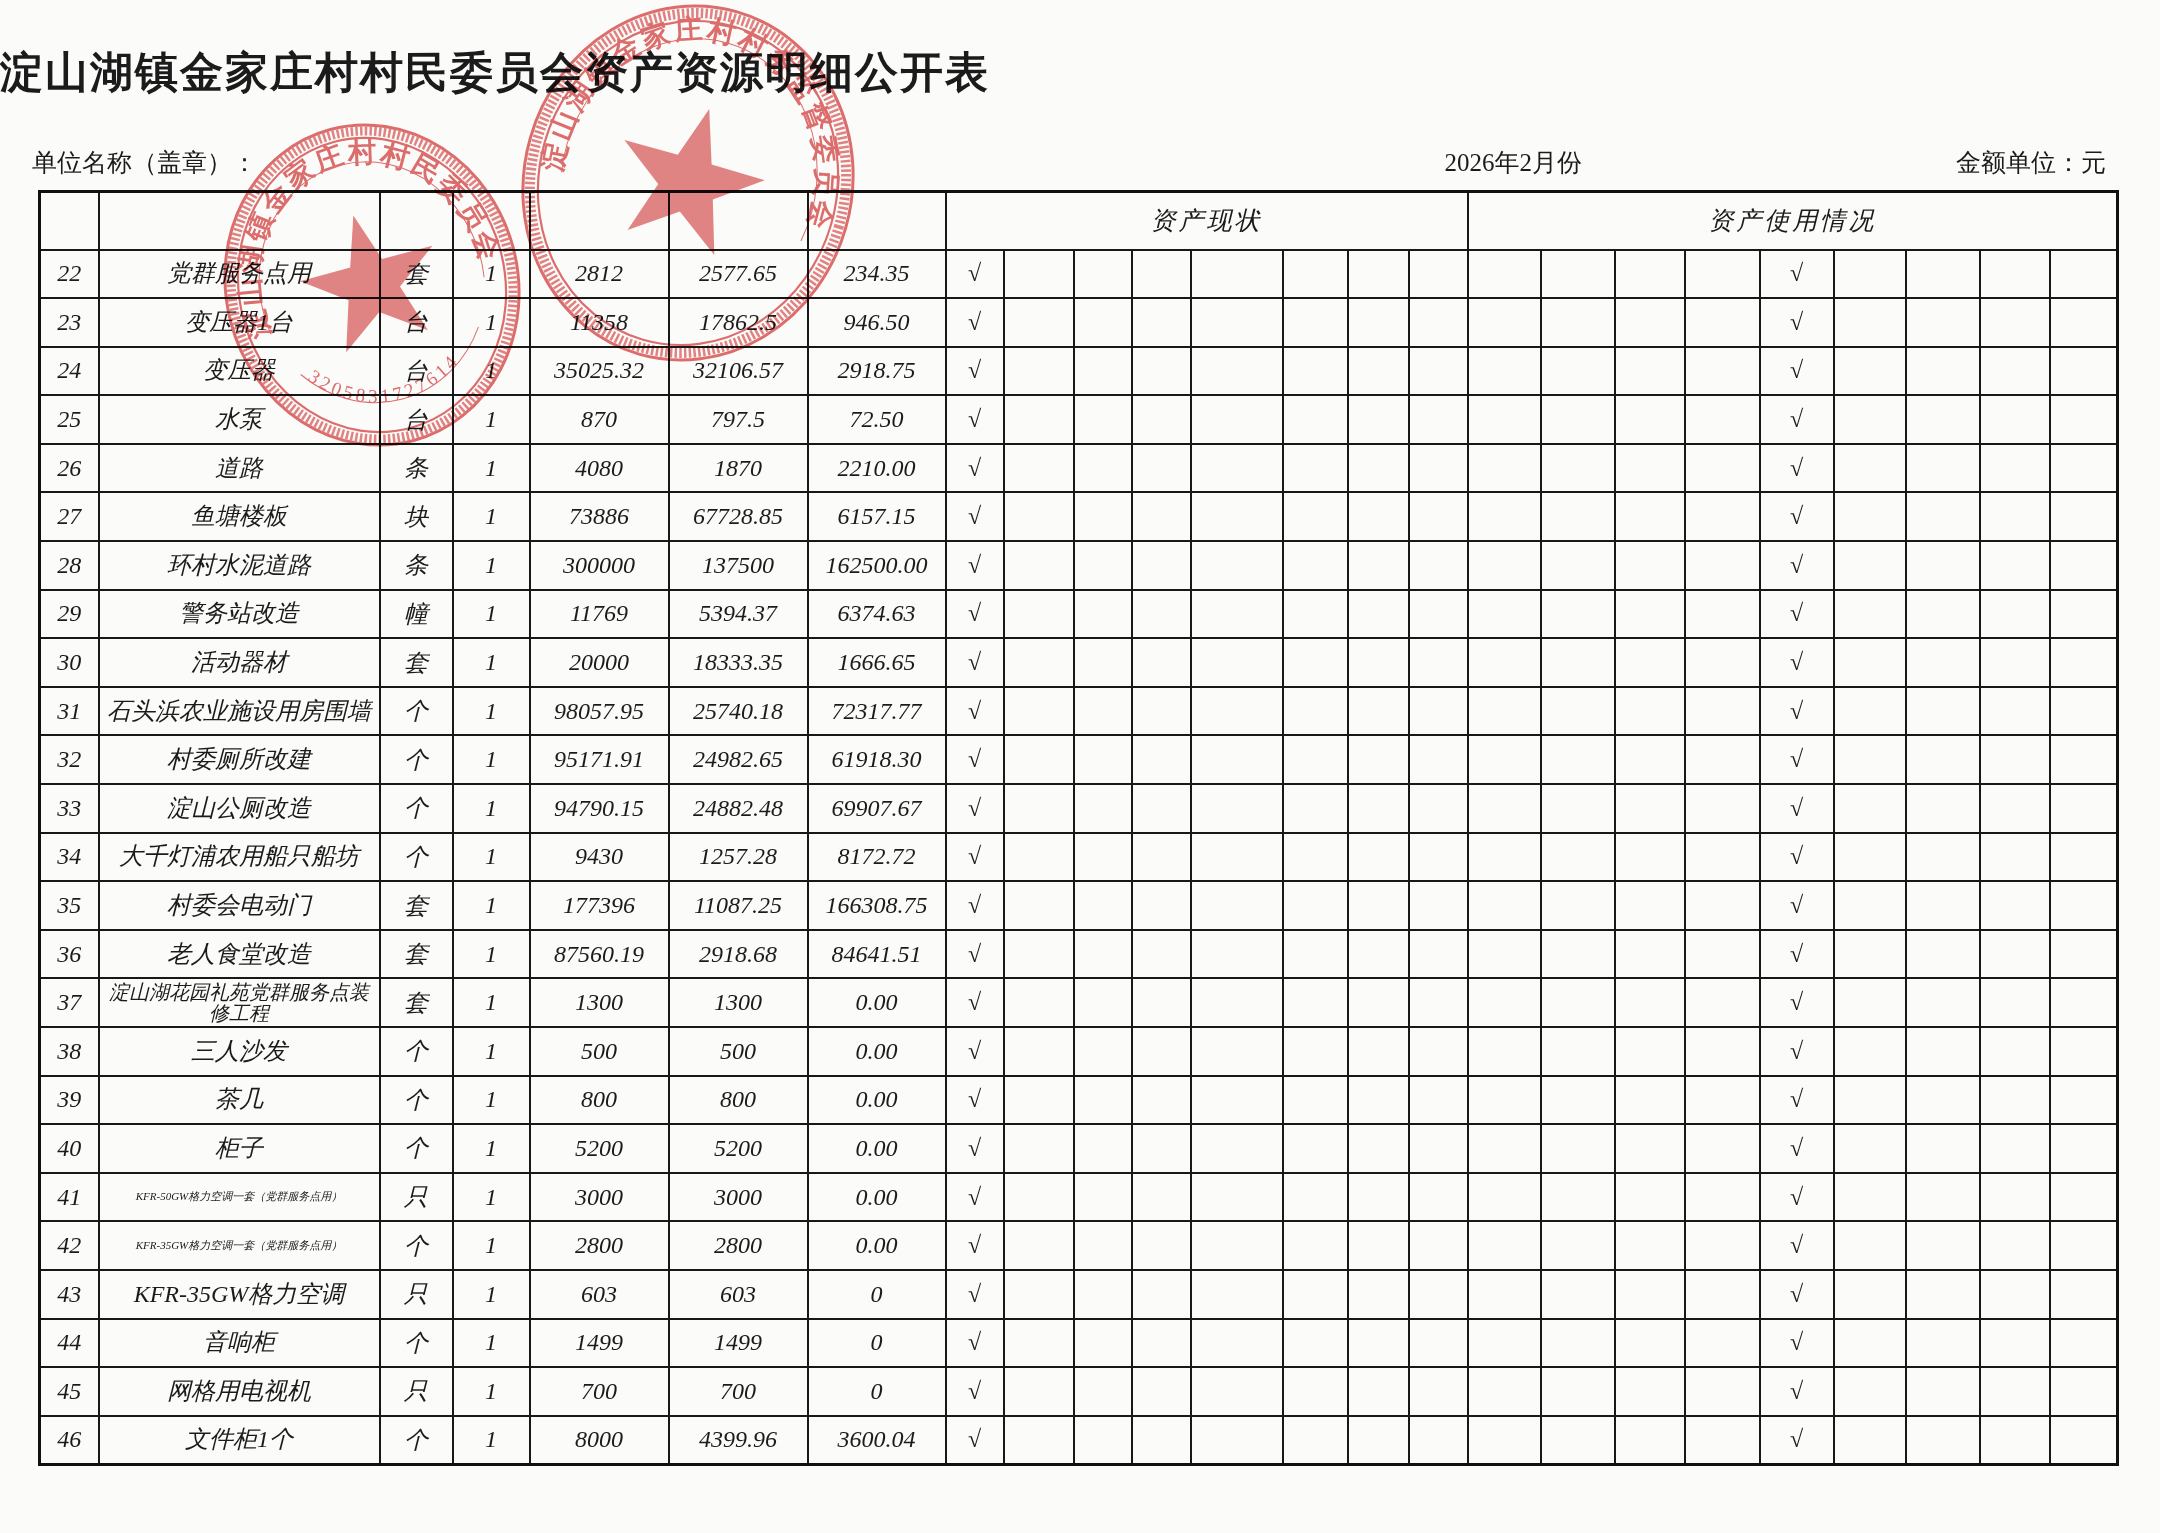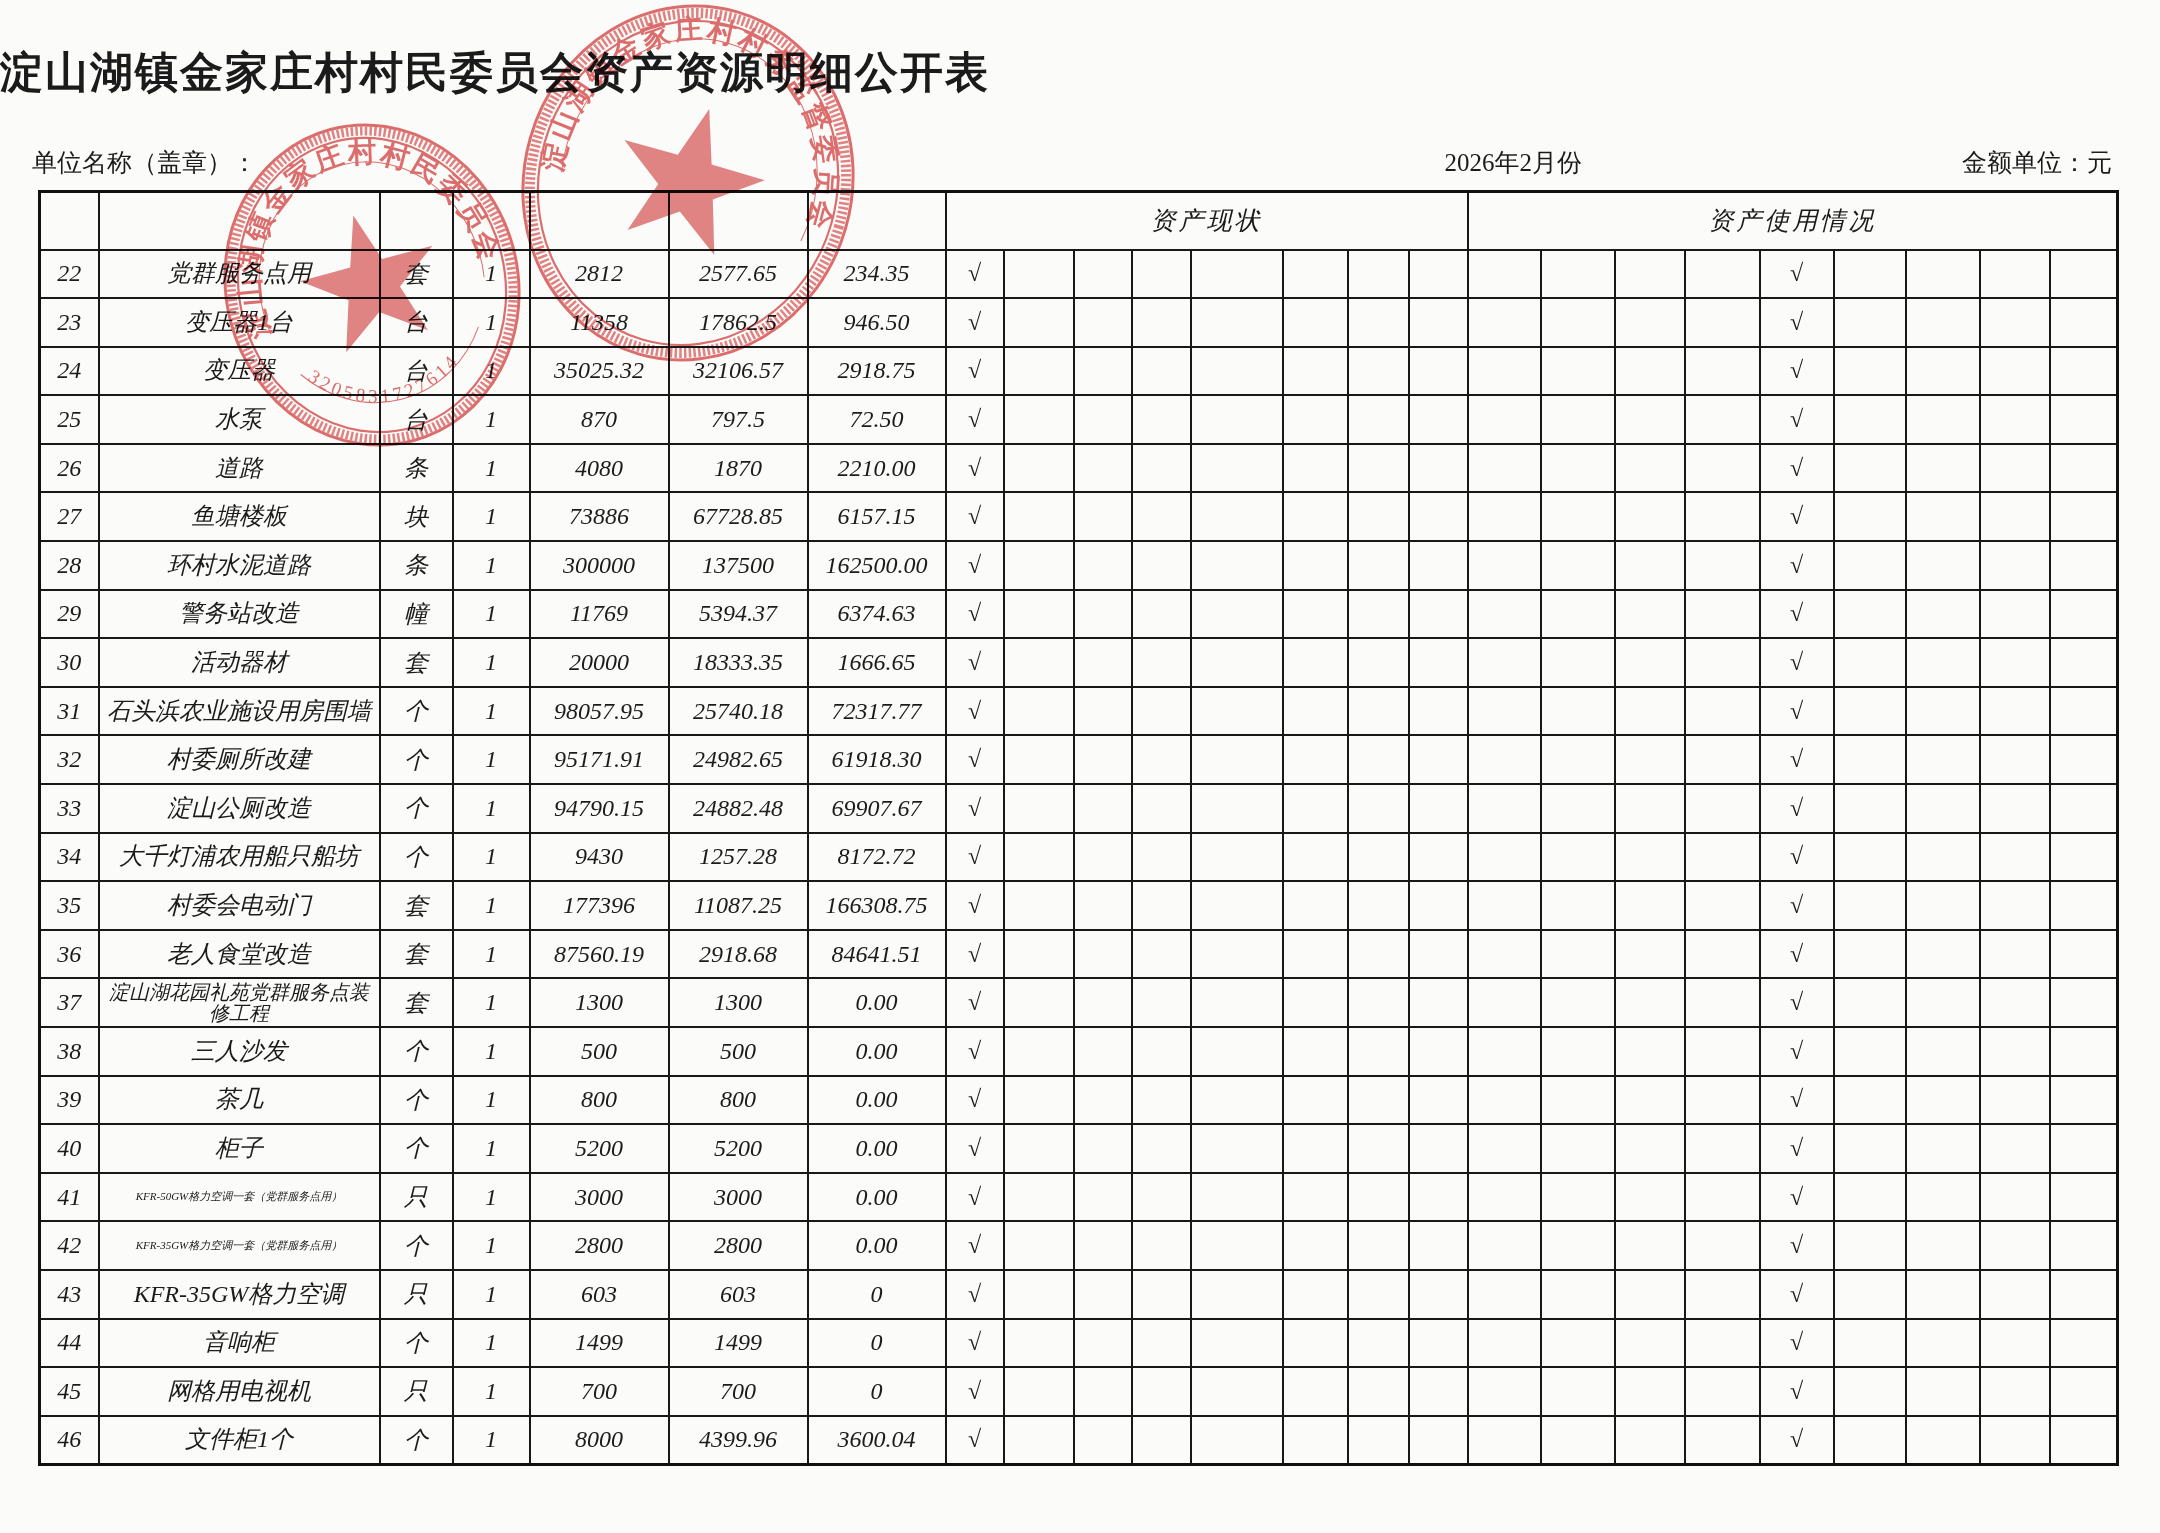--- a/index.html
+++ b/index.html
@@ -9,21 +9,21 @@
     font-family:"Liberation Serif","DejaVu Serif",serif;
     color:#1b1b1b;
   }
   .page-title{
     position:absolute;left:0;top:44px;width:2104px;
     text-align:left;font-size:43px;font-weight:bold;letter-spacing:2px;
   }
   .subhead{position:absolute;top:146px;font-size:25px;}
   .unit-label{left:32px;}
   .period{left:1302px;width:280px;text-align:right;}
-  .amount-unit{right:48px;text-align:center;}
+  .amount-unit{right:54px;text-align:center;}
   table.assets{
     position:absolute;left:38px;top:190px;
     border-collapse:collapse;table-layout:fixed;width:2078px;
     background:transparent;
   }
   table.assets td,table.assets th{
     border:2.4px solid #181818;
     text-align:center;vertical-align:middle;
     font-size:24px;font-weight:normal;
     padding:0;overflow:hidden;

